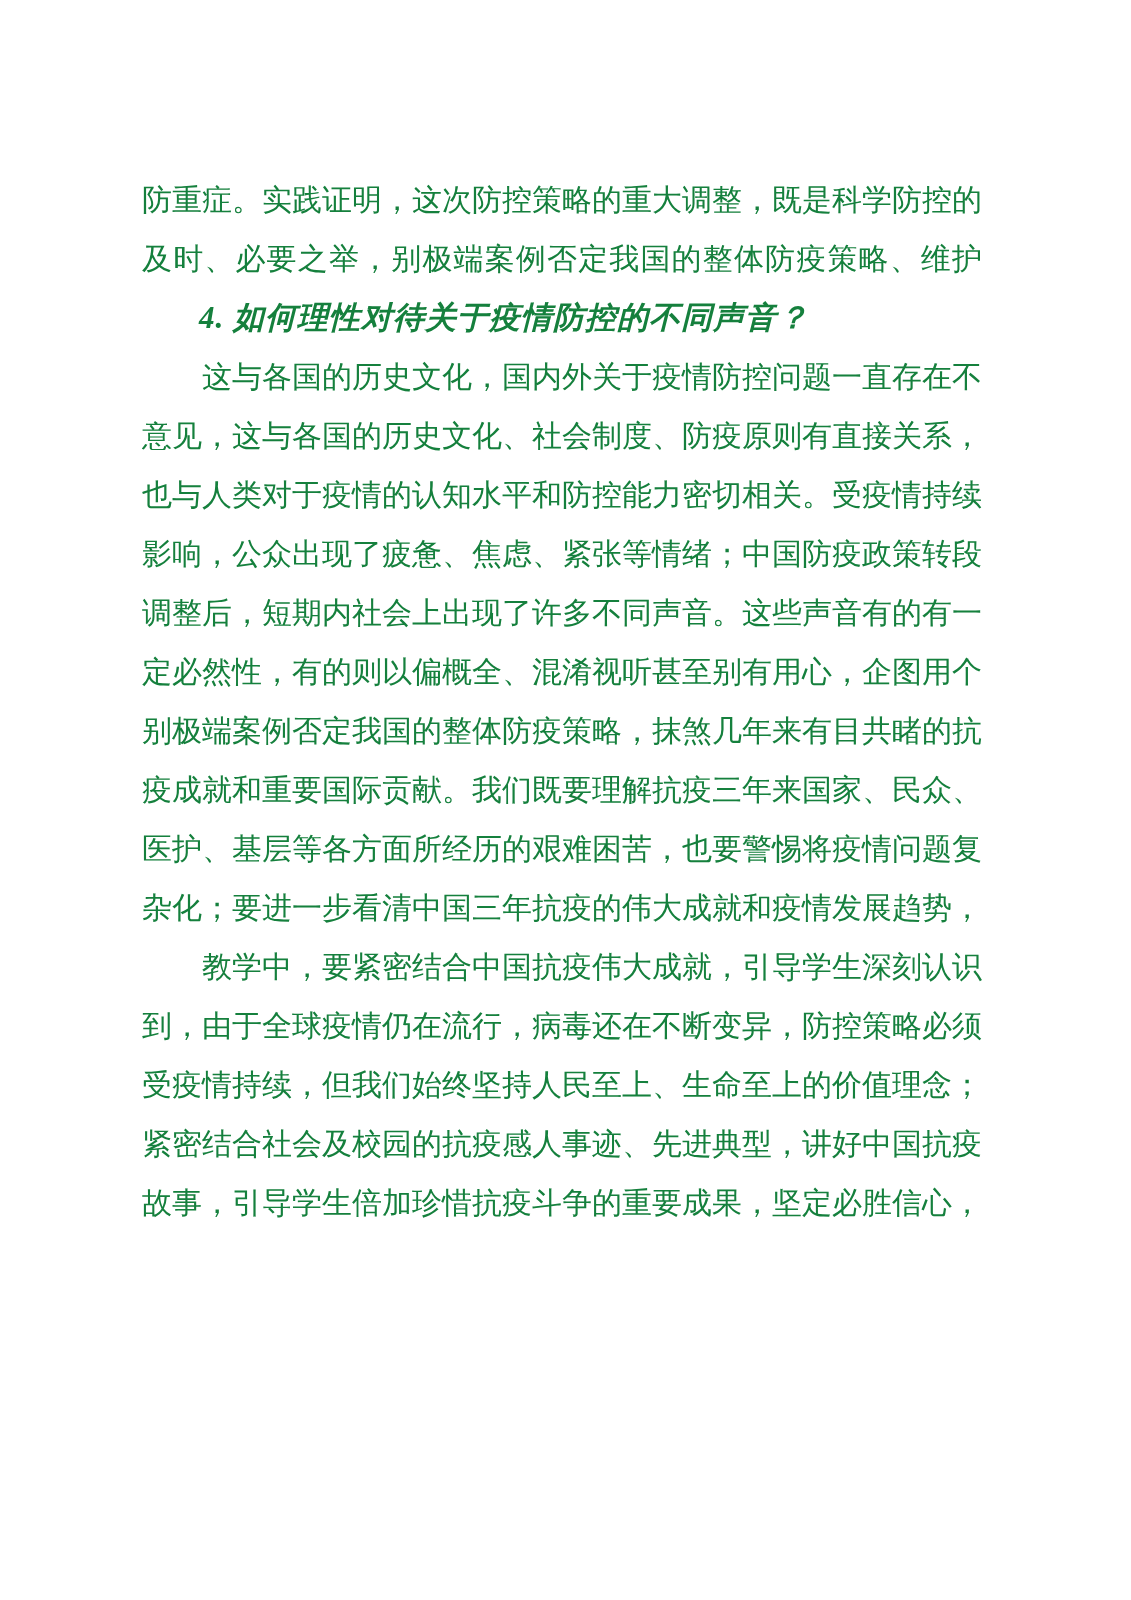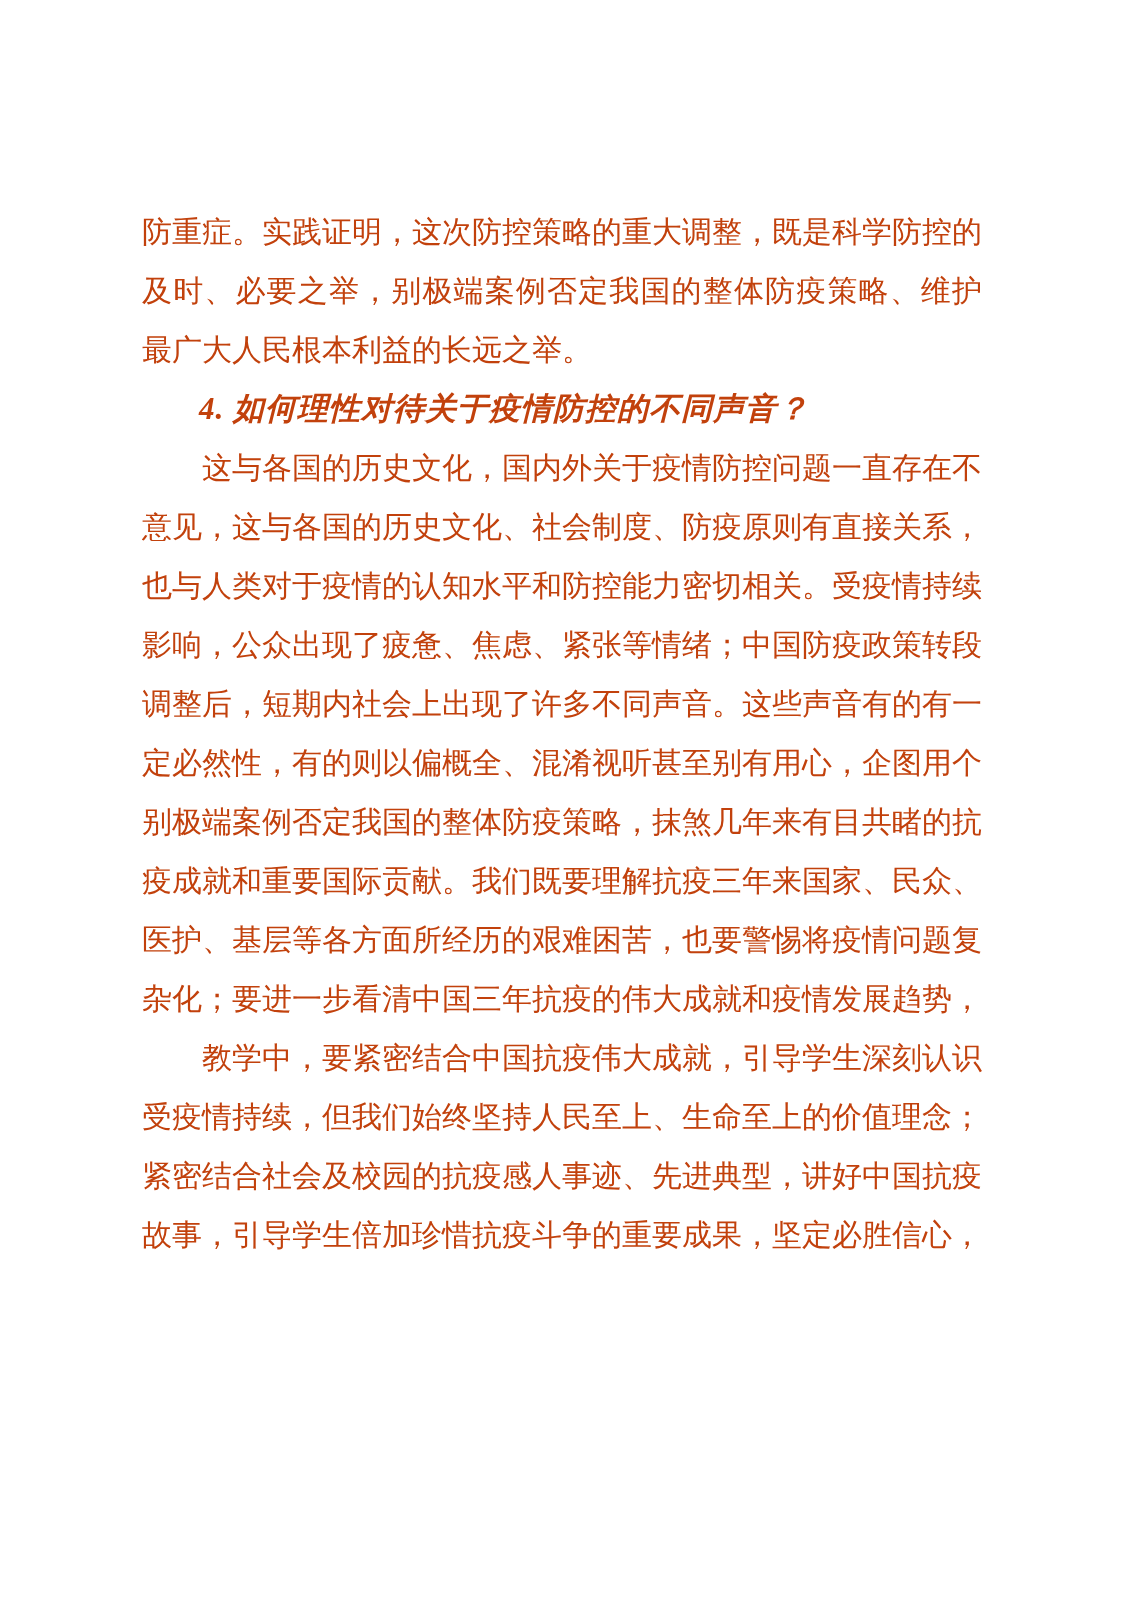--- a/index.html
+++ b/index.html
@@ -7,22 +7,21 @@
     padding: 0;
     background: #ffffff;
   }
   .page {
     position: relative;
     width: 1131px;
     height: 1376px;
     background: #ffffff;
     overflow: hidden;
     font-family: "Liberation Serif", "DejaVu Serif", serif;
-    color: #c2410c;
-    margin-top: 32px;
+    color: #15803d;
   }
   .text-block {
     position: absolute;
     left: 142px;
     top: 170px;
     width: 840px;
   }
   .line {
     height: 59px;
     line-height: 59px;
@@ -64,36 +63,36 @@
   }
 </style>
 </head>
 <body>
 
 <div class="page">
   <div class="text-block">
 
     <div class="line">防重症。实践证明，这次防控策略的重大调整，既是科学防控的</div>
     <div class="line">及时、必要之举，别极端案例否定我国的整体防疫策略、维护</div>
-    <div class="line end">最广大人民根本利益的长远之举。</div>
 
     <div class="line heading">4. 如何理性对待关于疫情防控的不同声音？</div>
 
     <div class="line indent">这与各国的历史文化，国内外关于疫情防控问题一直存在不同</div>
     <div class="line">意见，这与各国的历史文化、社会制度、防疫原则有直接关系，</div>
     <div class="line">也与人类对于疫情的认知水平和防控能力密切相关。受疫情持续</div>
     <div class="line">影响，公众出现了疲惫、焦虑、紧张等情绪；中国防疫政策转段</div>
     <div class="line">调整后，短期内社会上出现了许多不同声音。这些声音有的有一</div>
     <div class="line">定必然性，有的则以偏概全、混淆视听甚至别有用心，企图用个</div>
     <div class="line">别极端案例否定我国的整体防疫策略，抹煞几年来有目共睹的抗</div>
     <div class="line">疫成就和重要国际贡献。我们既要理解抗疫三年来国家、民众、</div>
     <div class="line">医护、基层等各方面所经历的艰难困苦，也要警惕将疫情问题复</div>
     <div class="line">杂化；要进一步看清中国三年抗疫的伟大成就和疫情发展趋势，</div>
 
     <div class="line indent">教学中，要紧密结合中国抗疫伟大成就，引导学生深刻认识</div>
+    <div class="line">到，由于全球疫情仍在流行，病毒还在不断变异，防控策略必须</div>
     <div class="line">受疫情持续，但我们始终坚持人民至上、生命至上的价值理念；要</div>
     <div class="line">紧密结合社会及校园的抗疫感人事迹、先进典型，讲好中国抗疫</div>
     <div class="line">故事，引导学生倍加珍惜抗疫斗争的重要成果，坚定必胜信心，</div>
 
   </div>
 
   <div class="footer">— 12 —</div>
 </div>
 
 </body></html>

